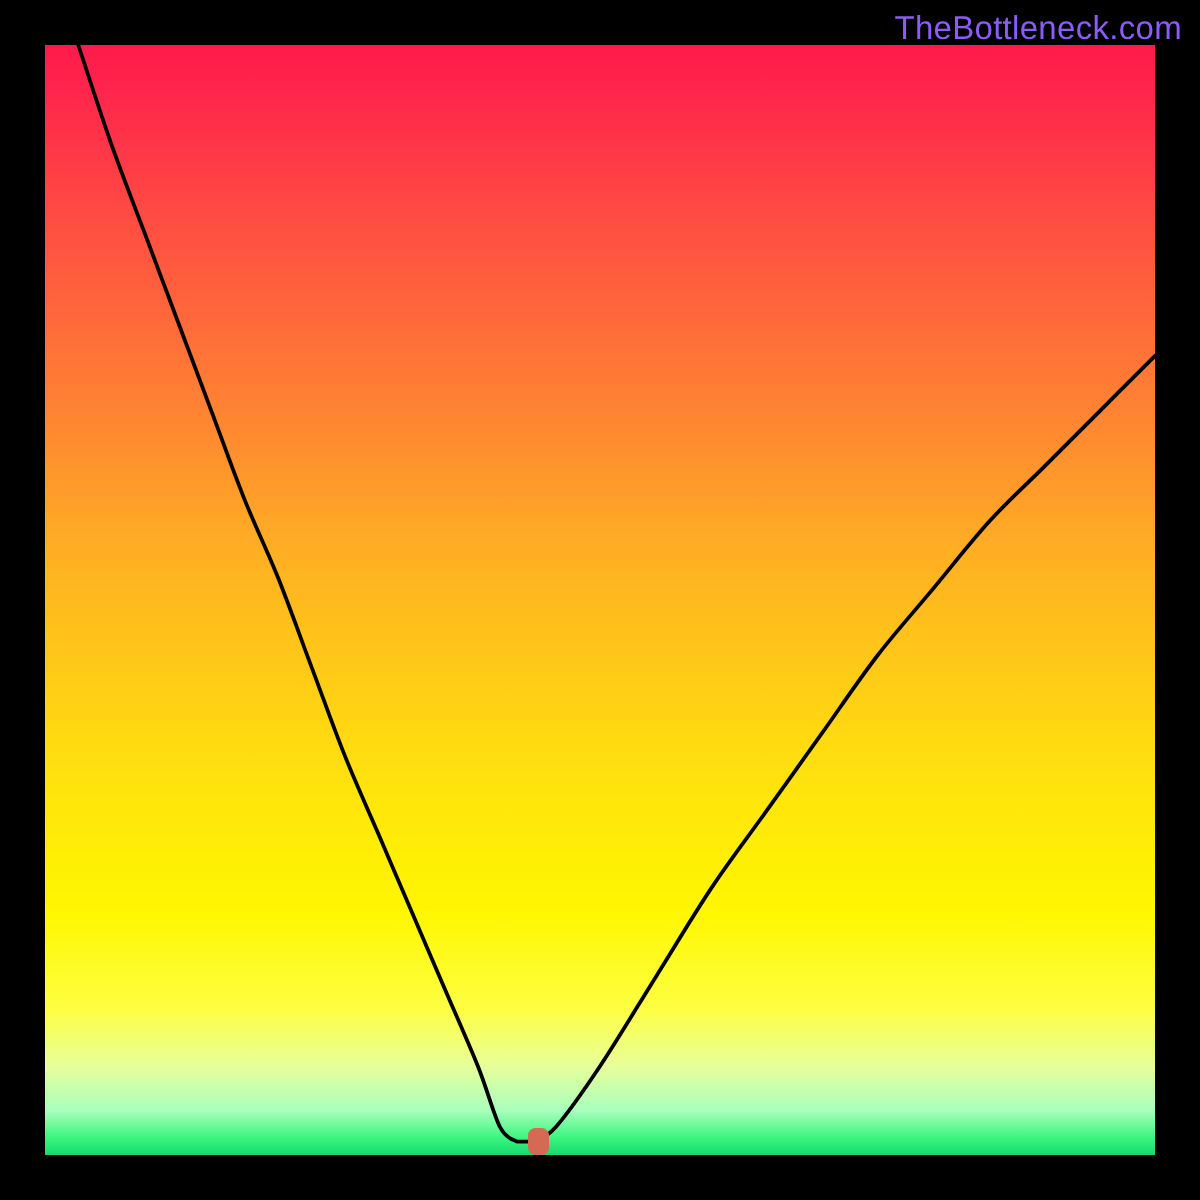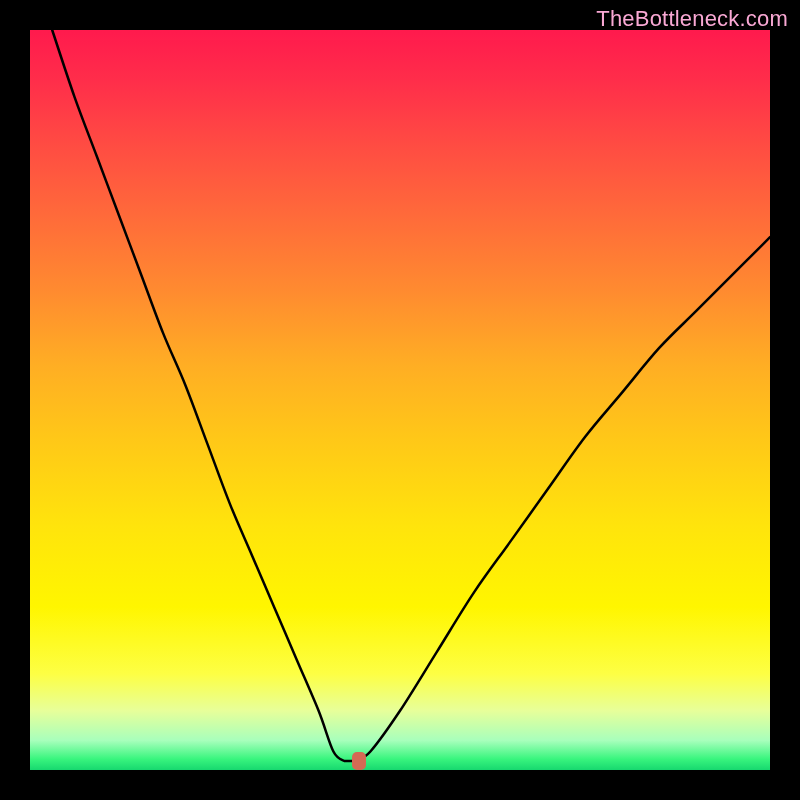--- a/index.html
+++ b/index.html
@@ -39,21 +39,21 @@
       #e7ff9a 92%,
       #a8ffbc 96%,
       #39f57e 98.5%,
       #17d86f 100%
     );
   }
   .watermark {
     position: absolute;
     top: 6px;
     right: 12px;
-    color: #f9a8d4;
+    color: #8b5cf6;
     font-size: 22px;
     font-weight: 500;
     letter-spacing: 0.2px;
     user-select: none;
   }
   svg.curve {
     position: absolute;
     left: 0;
     top: 0;
     width: 740px;

